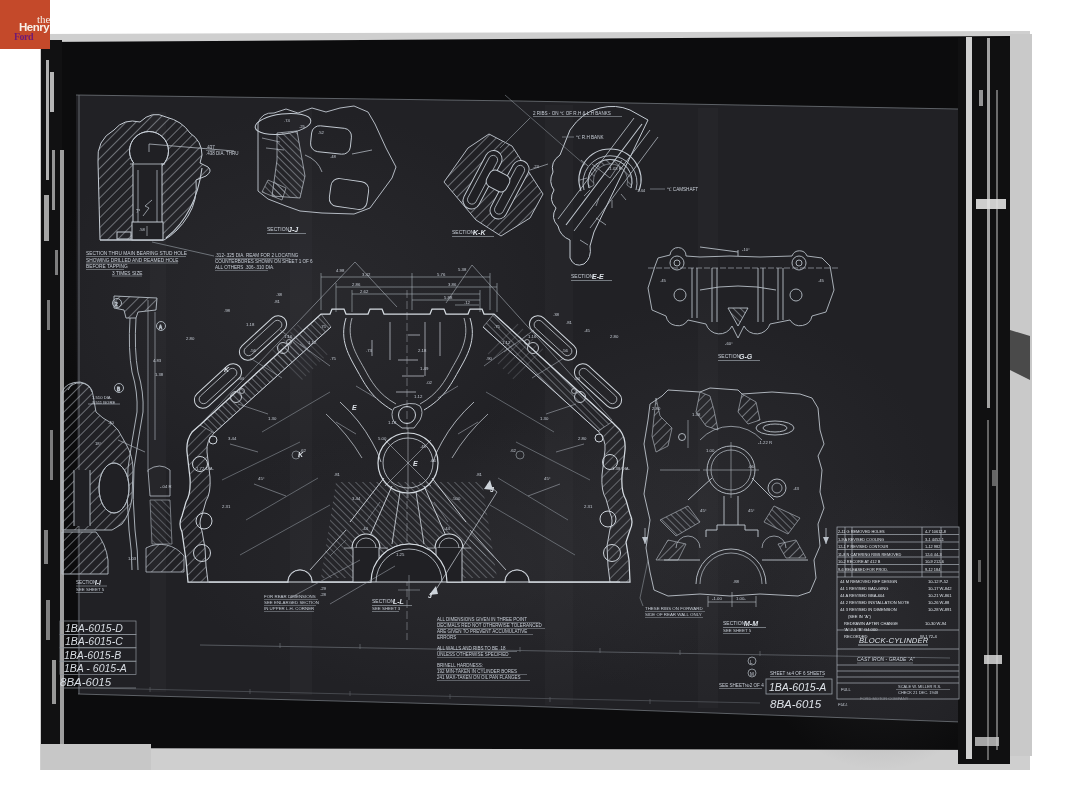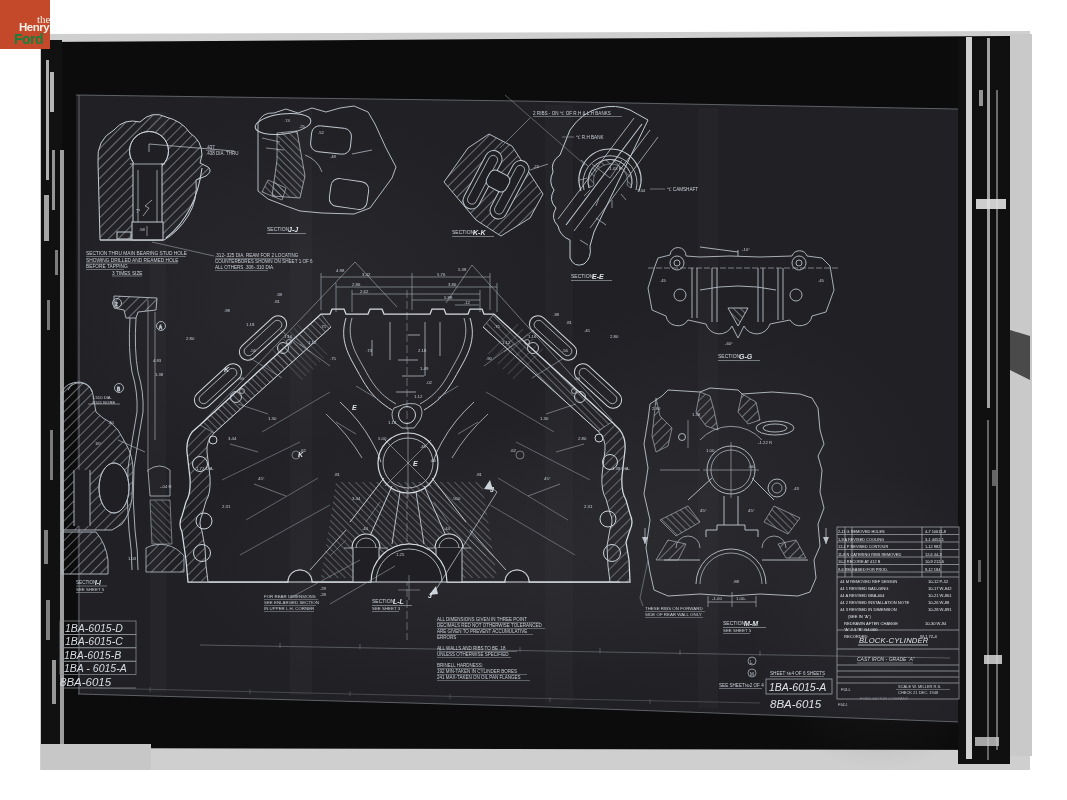--- a/index.html
+++ b/index.html
@@ -822,14 +822,14 @@
 </g>
 
 </svg>
 
 <div style="position:absolute;left:0;top:0;width:50px;height:49px;background:#c4492a;"></div>
 
 <div style="position:absolute;left:5px;top:13px;color:#f5ece4;font-family:'Liberation Serif',serif;font-size:11px;margin-left:32px;">the</div>
 
 <div style="position:absolute;left:19px;top:21px;color:#f7efe7;font-family:Liberation Sans, sans-serif;font-weight:bold;font-size:11.5px;letter-spacing:-0.5px;">Henry</div>
 
-<div style="position:absolute;left:14px;top:31px;color:#15803d;font-family:Liberation Sans, sans-serif;font-weight:bold;font-size:14px;letter-spacing:-0.5px;">Ford</div>
+<div style="position:absolute;left:14px;top:31px;color:#701a75;font-family:Liberation Serif, serif;font-weight:bold;font-size:10px;letter-spacing:-0.5px;">Ford</div>
 </div>
 
 </body></html>

